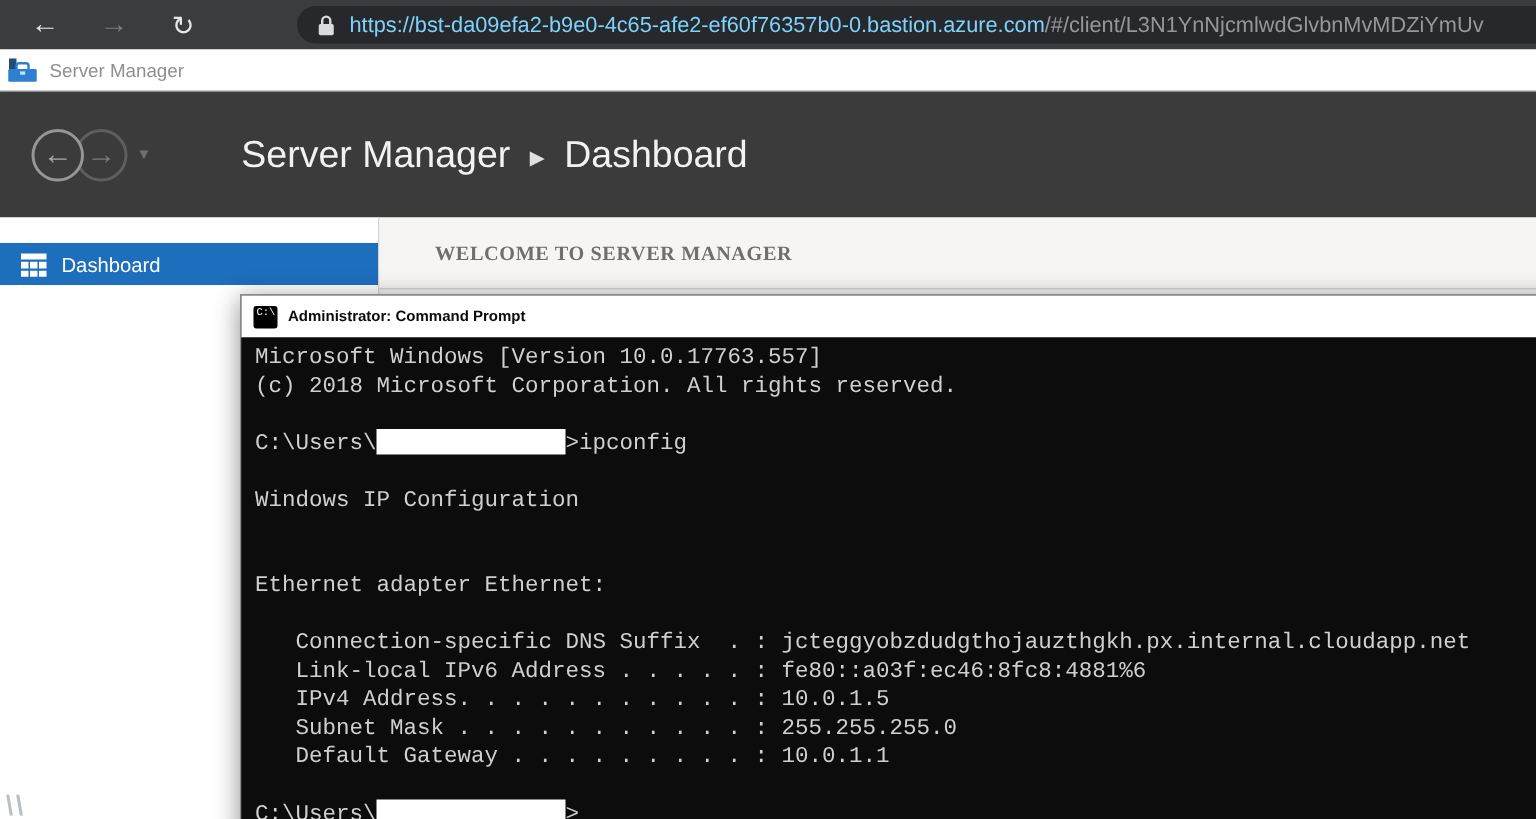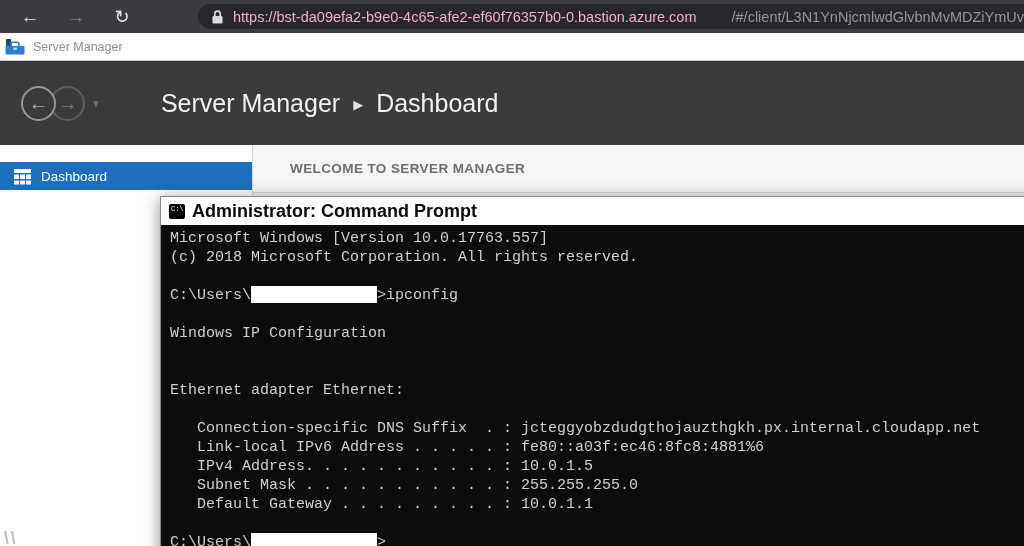--- a/index.html
+++ b/index.html
@@ -19,22 +19,22 @@
   .nav-btn.back    { margin-left:16px; }
   .nav-btn.forward { margin-left:18px; color:#797d82; }
   .nav-btn.reload  { margin-left:18px; font-size:18px; }
   .url-pill {
     position:absolute; left:198px; top:4px; right:-20px; height:25px;
     background:#26282b; border-radius:13px; display:flex; align-items:center;
     padding-left:14px; overflow:hidden; cursor:text;
   }
   .lock-icon { width:11px; height:14px; margin-right:10px; flex:0 0 auto; }
   .url-text { font-size:14.5px; white-space:nowrap; }
-  .url-domain { color:#f9a8d4; }
-  .url-path   { color:#96979b;margin-left:35px; }
+  .url-domain { color:#7dd3fc; }
+  .url-path   { color:#96979b; }
 
   
   .app-strip {
     position:absolute; left:0; top:33px; width:1024px; height:28px;
     background:#ffffff; border-bottom:1px solid #c9c9c9;
     display:flex; align-items:center; padding-left:5px;
   }
   .sm-toolbox { width:20px; height:17px; margin-right:8px; flex:0 0 auto; }
   .app-strip-label { font-size:12.5px; color:#8f8f8f; }
 
@@ -67,20 +67,21 @@
   .side-item {
     height:28px; display:flex; align-items:center; padding-left:13px;
     font-size:13.5px; color:#1c1c1c; cursor:pointer; margin-bottom:3px;
   }
   .side-item .icn { width:19px; height:17px; margin-right:9px; flex:0 0 auto; }
   .side-item.selected { background:#1d6ebd; color:#ffffff; }
   .main-panel { flex:1; background:#f6f5f4; }
   .welcome-band {
     height:48px; display:flex; align-items:center; padding-left:37px;
     border-bottom:1px solid #d6d6d6;
+    font-family:Liberation Serif, serif;
   }
   .welcome-title { font-size:13.5px; font-weight:bold; color:#6f6f6f; letter-spacing:.4px; }
   .bg-artifact {
     position:absolute; left:4px; top:528px; color:#b9bec4; font-size:17px; font-weight:bold;
     letter-spacing:2px; transform:scaleY(1.1);
   }
 
   
   .cmd-window {
     position:absolute; left:160px; top:196px; right:-18px; bottom:-14px;
@@ -90,21 +91,21 @@
   .cmd-titlebar {
     height:28px; background:#ffffff; display:flex; align-items:center;
     padding-left:8px; flex:0 0 auto; cursor:default;
   }
   .cmd-icon {
     width:16px; height:15px; background:#000; margin-right:7px; flex:0 0 auto;
     display:flex; align-items:flex-start; justify-content:flex-start;
     border-radius:2px; padding:2px 0 0 2px;
   }
   .cmd-icon span { color:#fff; font-family:"Liberation Mono", monospace; font-size:7px; line-height:7px; }
-  .cmd-title { font-size:18px; font-weight:600; color:#0b0b0b; }
+  .cmd-title { font-size:10px; font-weight:600; color:#0b0b0b; }
   .terminal {
     flex:1; background:#0c0c0c; color:#cfcfcf; overflow:hidden; cursor:text;
     font-family:"Liberation Mono", monospace; font-size:15px; line-height:19px;
     padding:4px 0 0 9px; white-space:pre;
   }
   .t-line { height:19px; }
   .redact-box {
     display:inline-block; width:126px; height:17px; background:#ffffff;
     vertical-align:middle; margin-bottom:2px;
   }

